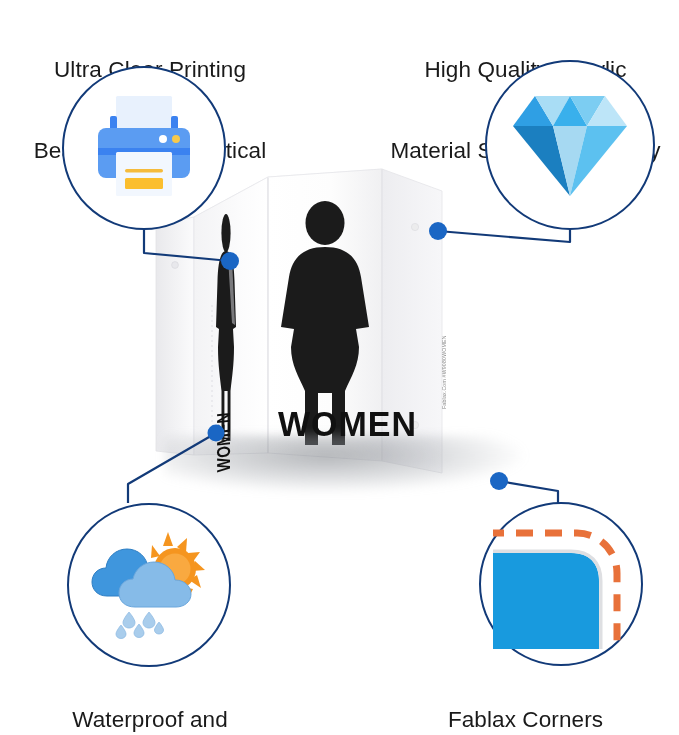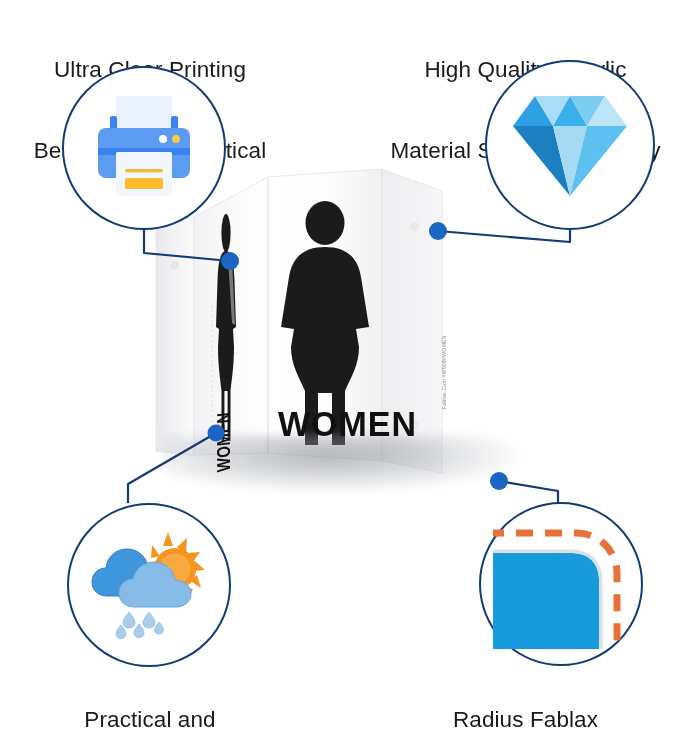--- a/index.html
+++ b/index.html
@@ -119,27 +119,27 @@
     <span class="line">Ultra Clear Printing</span>
     <span class="line">Beautiful Fine Practical</span>
   </div>
 
   <div class="caption" id="caption-top-right">
     <span class="line">High Quality  Acrylic</span>
     <span class="line">Material Strong and Sturdy</span>
   </div>
 
   <div class="caption" id="caption-bottom-left">
-    <span class="line">Practical and</span>
+    <span class="line">Waterproof and</span>
     
     
   </div>
 
   <div class="caption" id="caption-bottom-right">
-    <span class="line">Radius Fablax</span>
+    <span class="line">Fablax Corners</span>
     
     
   </div>
 
   <div class="product">
     <div class="floor-shadow"></div>
 
     <svg width="390" height="340" viewBox="0 0 390 340">
       <defs>
         <linearGradient id="gFront" x1="0" y1="0" x2="1" y2="0">

